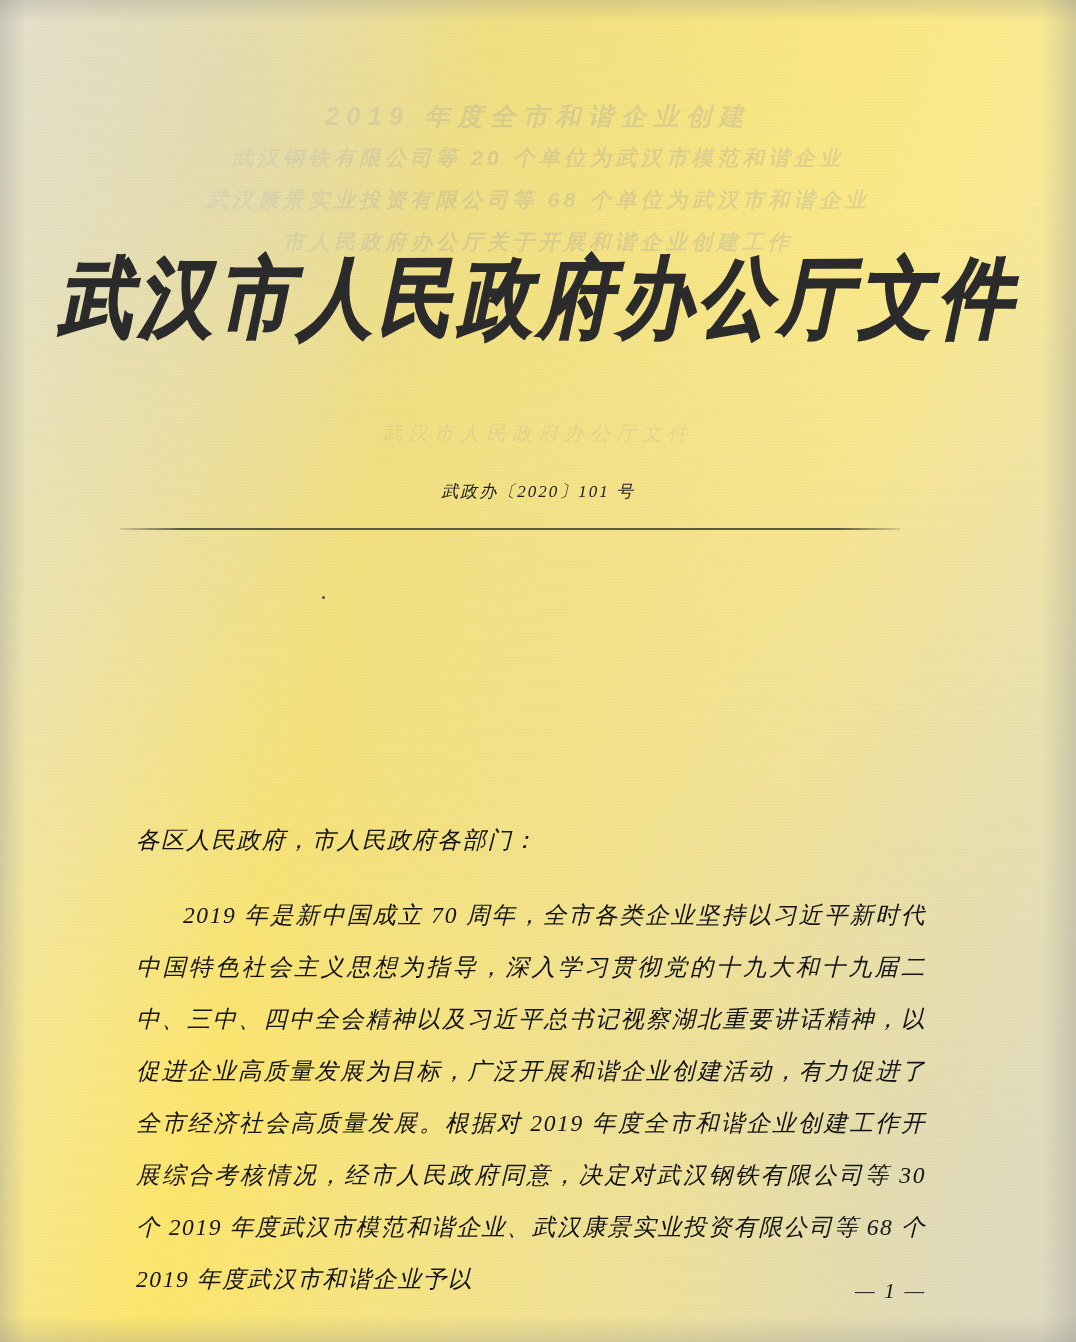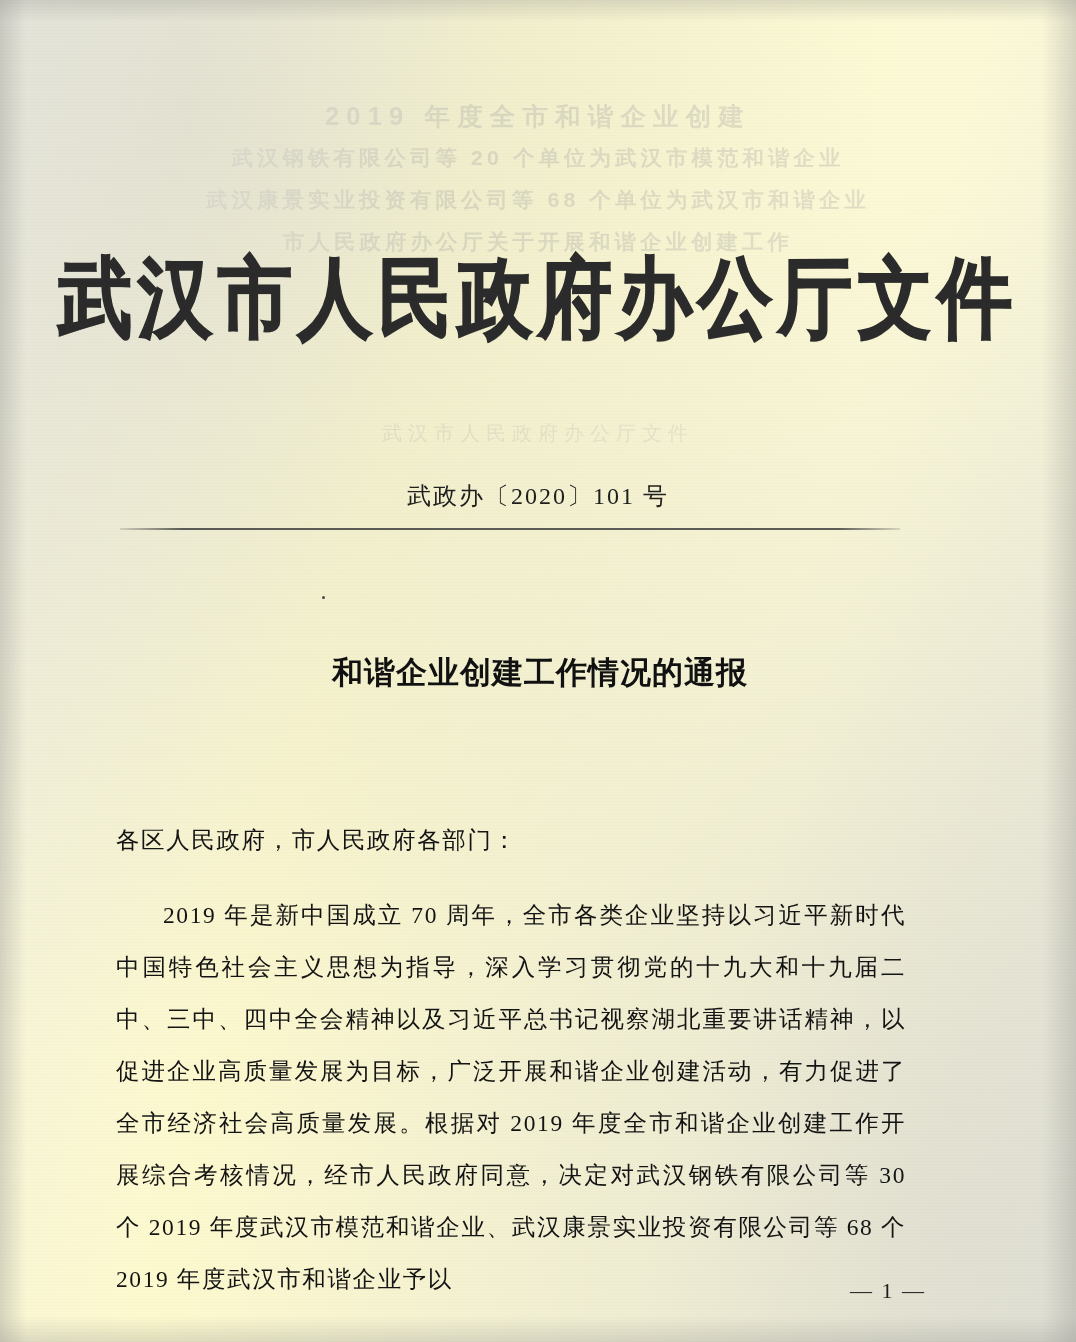--- a/index.html
+++ b/index.html
@@ -4,24 +4,25 @@
 <style>
   html, body {
     margin: 0;
     padding: 0;
     background: #ffffff;
   }
   .page {
     position: relative;
     width: 1076px;
     height: 1342px;
-    background: #fef9c3;
+    background: #fde047;
     overflow: hidden;
     font-family: "Liberation Serif", serif;
     color: #1b1b1b;
+    font-style: italic;
   }
   
   .page::before {
     content: "";
     position: absolute;
     inset: 0;
     background:
       radial-gradient(ellipse at 18% 8%, rgba(205,205,200,0.45) 0%, rgba(255,255,255,0) 55%),
       radial-gradient(ellipse at 88% 92%, rgba(200,200,196,0.40) 0%, rgba(255,255,255,0) 60%),
       linear-gradient(105deg, rgba(236,236,232,0.85) 0%, rgba(252,252,250,0.2) 35%, rgba(248,248,245,0.4) 70%, rgba(230,230,226,0.8) 100%);
@@ -90,21 +91,21 @@
     text-shadow: 0 0 1px rgba(0,0,0,0.45), 0.6px 0.6px 0 rgba(0,0,0,0.35);
     transform: scaleY(1.18);
     line-height: 1;
   }
 
   .doc-number {
     position: absolute;
     top: 480px;
     left: 0; right: 0;
     text-align: center;
-    font-size: 24px;
+    font-size: 17px;
     letter-spacing: 2px;
     color: #20201f;
     z-index: 4;
     font-family: "Liberation Serif", serif;
   }
 
   .rule {
     position: absolute;
     top: 528px;
     left: 120px;
@@ -135,21 +136,21 @@
     line-height: 54px;
     letter-spacing: 1px;
     color: #111;
     z-index: 4;
   }
   .headline .l2 { display:block; }
 
   .body {
     position: absolute;
     top: 790px;
-    left: 116px;
+    left: 136px;
     width: 790px;
     font-size: 23.5px;
     line-height: 52px;
     letter-spacing: 1.6px;
     color: #141414;
     z-index: 4;
     text-align: justify;
   }
   .salutation { text-indent: 0; }
   .para { text-indent: 2em; margin: 0; }
@@ -192,21 +193,20 @@
   <div class="masthead">
     <div class="title">武汉市人民政府办公厅文件</div>
   </div>
 
   <div class="doc-number">武政办〔2020〕101 号</div>
 
   <div class="rule"></div>
   <div class="dot"></div>
 
   <div class="headline">
-    <span class="l2">和谐企业创建工作情况的通报</span>
   </div>
 
   <div class="body">
     <p class="salutation">各区人民政府，市人民政府各部门：</p>
     <p class="para">2019 年是新中国成立 70 周年，全市各类企业坚持以习近平新时代中国特色社会主义思想为指导，深入学习贯彻党的十九大和十九届二中、三中、四中全会精神以及习近平总书记视察湖北重要讲话精神，以促进企业高质量发展为目标，广泛开展和谐企业创建活动，有力促进了全市经济社会高质量发展。根据对 2019 年度全市和谐企业创建工作开展综合考核情况，经市人民政府同意，决定对武汉钢铁有限公司等 30 个 2019 年度武汉市模范和谐企业、武汉康景实业投资有限公司等 68 个 2019 年度武汉市和谐企业予以</p>
   </div>
 
   <div class="page-number">— 1 —</div>
 
   <div class="edge-l"></div>

